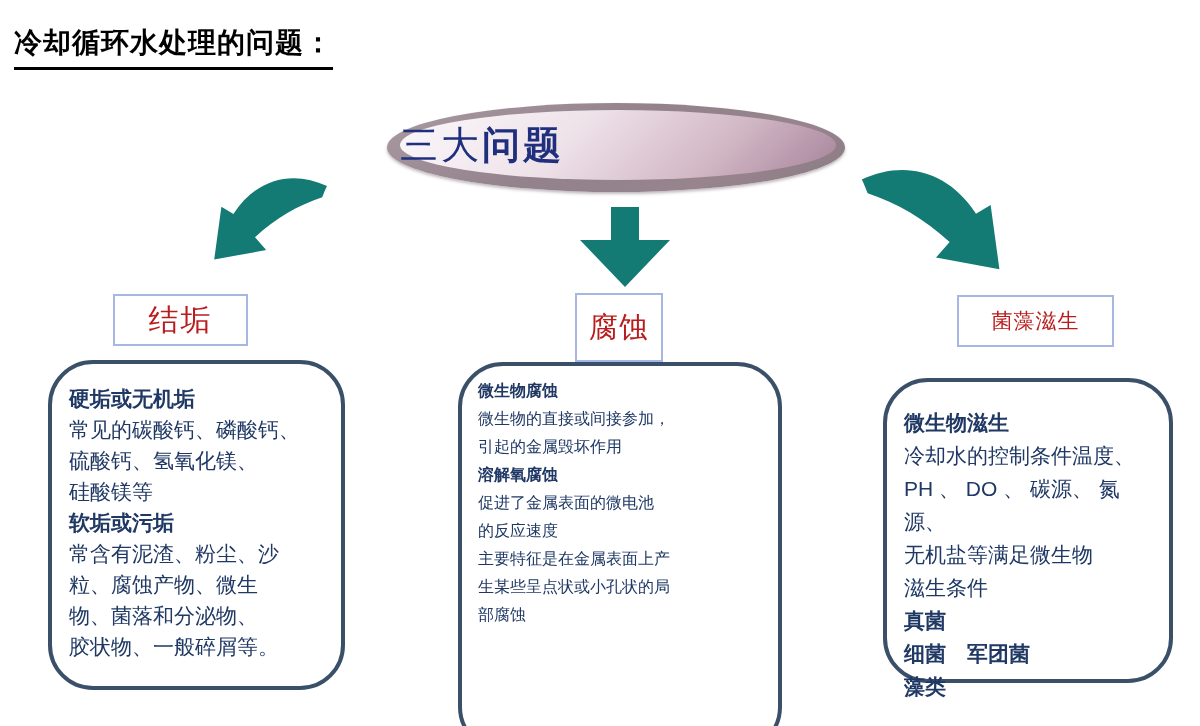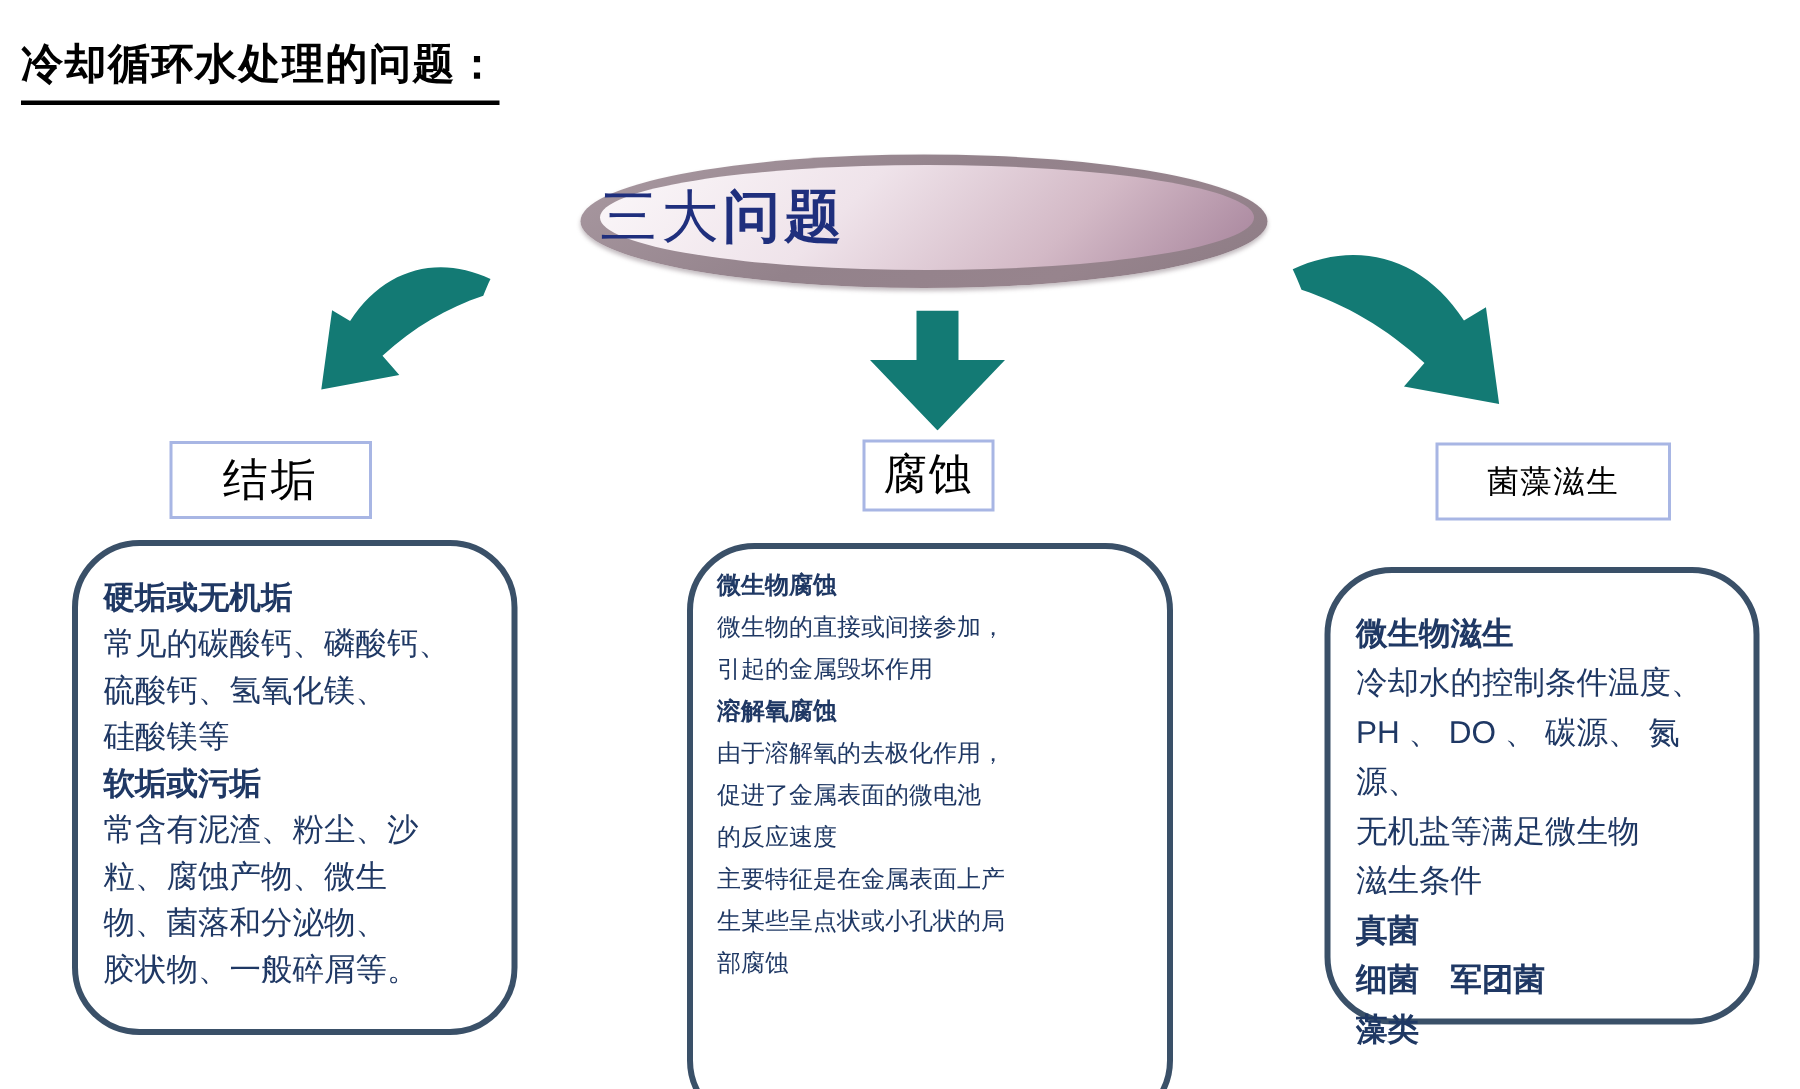--- a/index.html
+++ b/index.html
@@ -31,26 +31,26 @@
   .ellipse-inner .bold { font-weight:bold; }
   
   .arrow { position:absolute; }
   .arrow path, .arrow polygon { fill:#137A74; }
   .arrow-left  { left:197px; top:170px; width:140px; height:100px; transform:scaleX(-1); }
   .arrow-mid   { left:580px; top:207px; width:90px;  height:80px; }
   .arrow-right { left:860px; top:160px; width:150px; height:122px; }
   
   .tag {
     position:absolute; background:#fff;
-    border:2px solid #a8b6e4; color:#000000;
+    border:2px solid #a8b6e4; color:#b91c1c;
     display:flex; align-items:center; justify-content:center;
     letter-spacing:2px;
   }
   .tag-1 { left:113px; top:294px; width:135px; height:52px; font-size:30px; }
-  .tag-2 { left:575px; top:293px; width:88px;  height:48px; font-size:29px; letter-spacing:1px; }
+  .tag-2 { left:575px; top:293px; width:88px;  height:69px; font-size:29px; letter-spacing:1px; }
   .tag-3 { left:957px; top:295px; width:157px; height:52px; font-size:21px; letter-spacing:1px; }
   
   .panel {
     position:absolute; background:#fff;
     border:4px solid #3a5068; border-radius:45px;
     color:#1f3864;
   }
   .panel .h { font-weight:bold; }
   .panel-1 { left:48px;  top:360px; width:297px; height:330px; padding:19px 14px 0 17px; font-size:21px; line-height:31px; }
   .panel-2 { left:458px; top:362px; width:324px; height:390px; padding:11px 12px 0 16px; font-size:16px; line-height:28px; }
@@ -102,21 +102,20 @@
     <div class="l">粒、腐蚀产物、微生</div>
     <div class="l">物、菌落和分泌物、</div>
     <div class="l">胶状物、一般碎屑等。</div>
   </div>
 
   <div class="panel panel-2">
     <div class="h">微生物腐蚀</div>
     <div class="l">微生物的直接或间接参加，</div>
     <div class="l">引起的金属毁坏作用</div>
     <div class="h">溶解氧腐蚀</div>
-    <div class="l">由于溶解氧的去极化作用，</div>
     <div class="l">促进了金属表面的微电池</div>
     <div class="l">的反应速度</div>
     <div class="l">主要特征是在金属表面上产</div>
     <div class="l">生某些呈点状或小孔状的局</div>
     <div class="l">部腐蚀</div>
   </div>
 
   <div class="panel panel-3">
     <div class="h">微生物滋生</div>
     <div class="l">冷却水的控制条件温度、</div>

